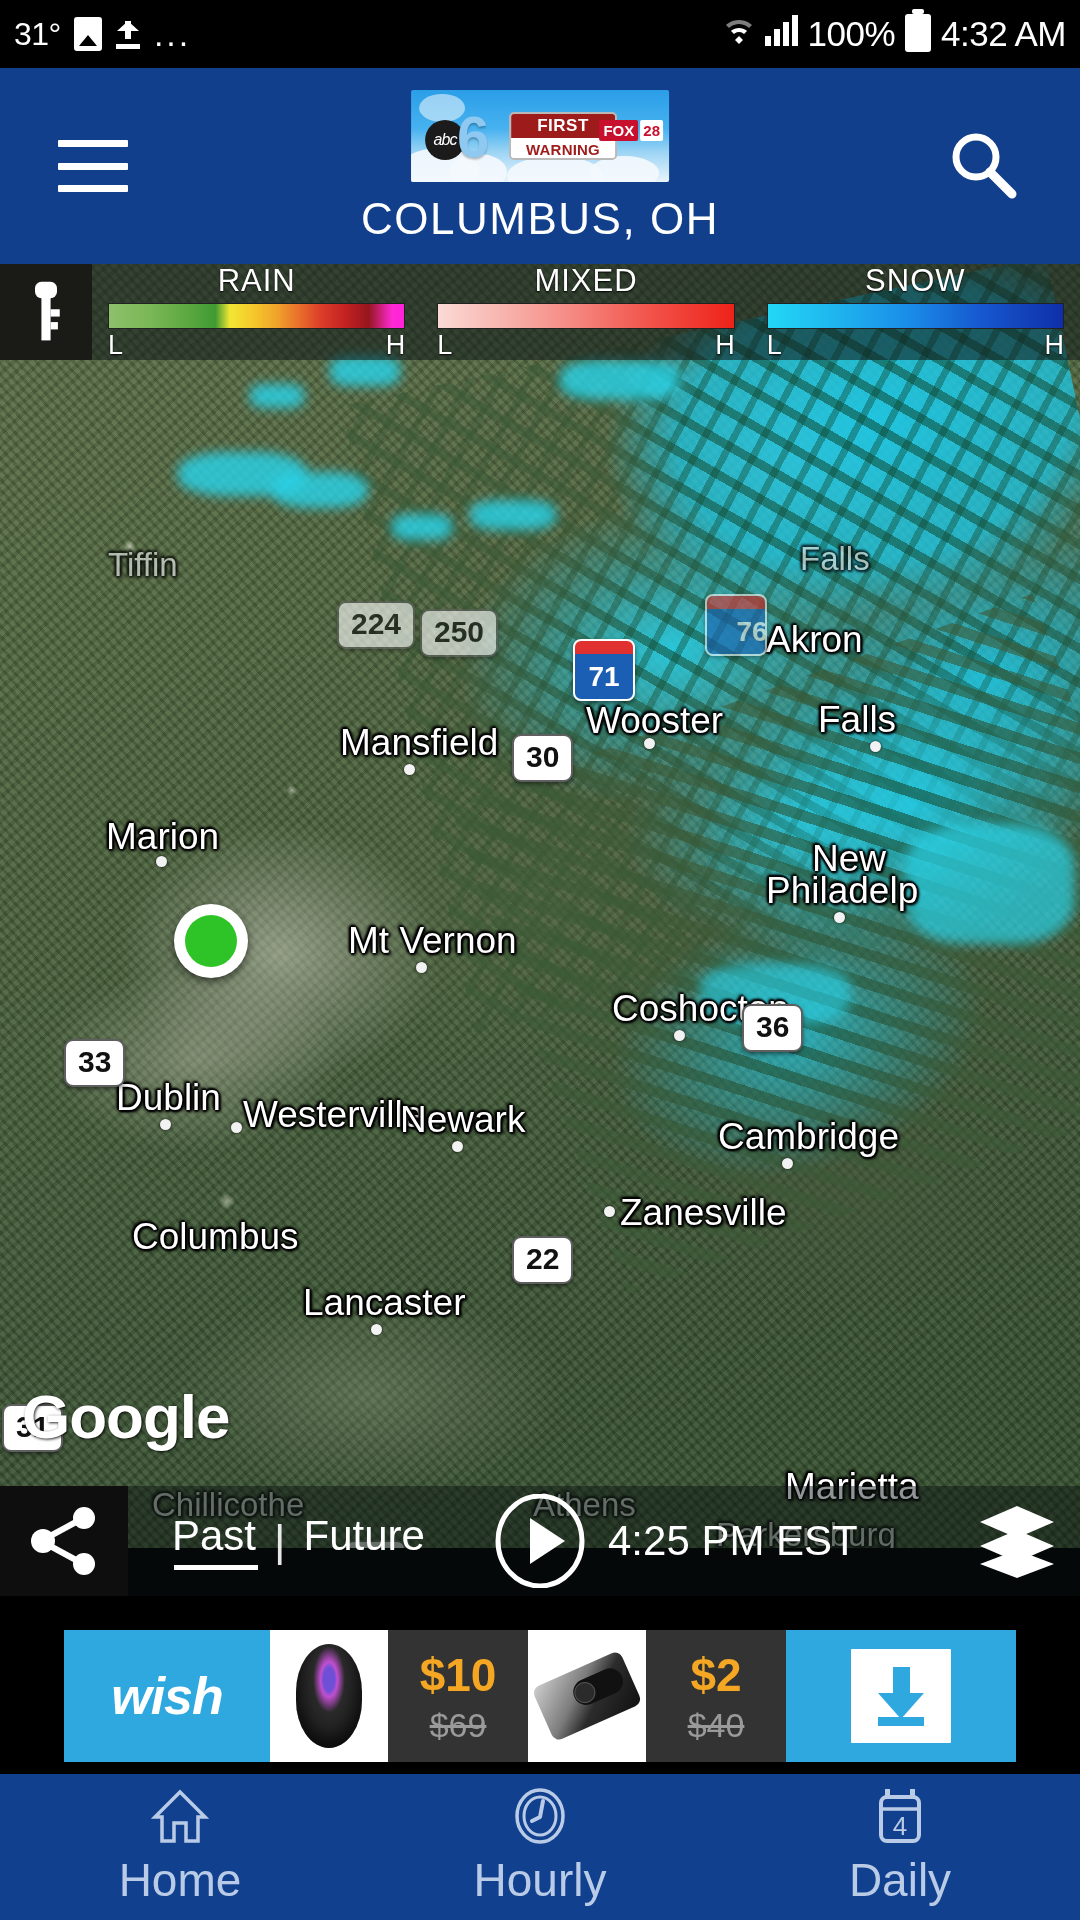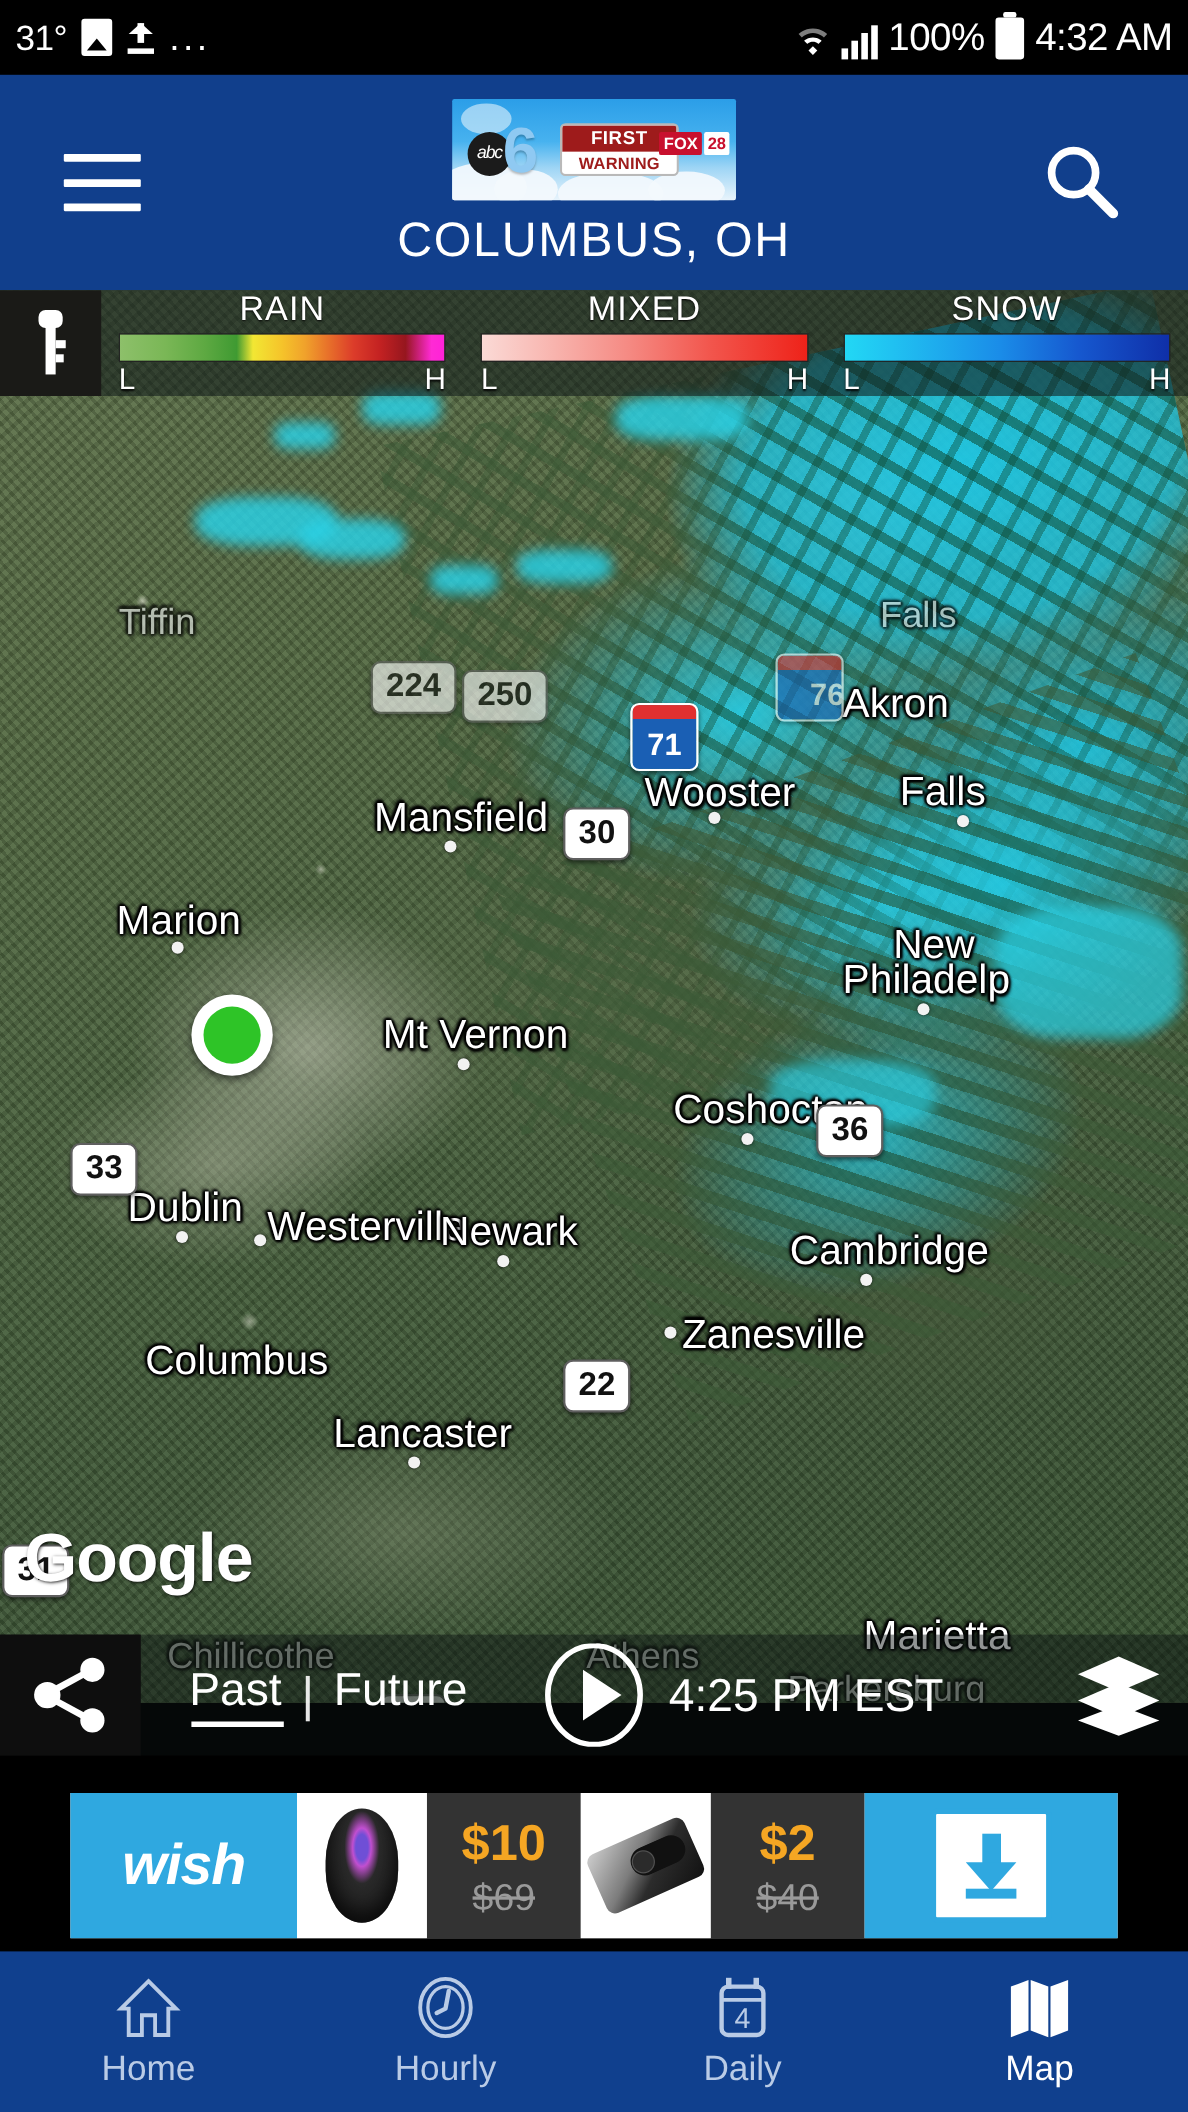--- a/index.html
+++ b/index.html
@@ -8,21 +8,21 @@
 
   .phone { position:relative; width:1080px; height:1920px; overflow:hidden; background:#000; }
 
   
   .statusbar {
     position:absolute; top:0; left:0; width:1080px; height:68px;
     background:#000; color:#fff; display:flex; align-items:center;
     padding:0 14px; font-size:33px; letter-spacing:-0.5px;
   }
   .sb-left { display:flex; align-items:center; gap:13px; }
-  .sb-right { margin-left:auto; display:flex; align-items:flex-end; gap:10px; }
+  .sb-right { margin-left:auto; display:flex; align-items:flex-start; gap:10px; }
   .sb-temp { font-size:32px; font-weight:400; }
   .ic-photo { width:28px; height:34px; border:3px solid #fff; border-radius:3px; position:relative; background:#fff; }
   .ic-photo::after{ content:""; position:absolute; left:2px; bottom:2px; width:0;height:0;
     border-left:9px solid transparent; border-right:9px solid transparent; border-bottom:11px solid #000; }
   .ic-upload { width:26px; height:34px; position:relative; }
   .ic-upload::before { content:""; position:absolute; left:10px; top:4px; width:6px; height:18px; background:#fff; }
   .ic-upload::after { content:""; position:absolute; left:2px; top:4px; width:0;height:0;
      border-left:11px solid transparent;border-right:11px solid transparent;border-bottom:10px solid #fff; }
   .ic-uline { position:absolute; left:1px; bottom:2px; width:24px;height:5px;background:#fff; }
   .sb-dots { font-size:34px; letter-spacing:3px; line-height:0.6; }
@@ -233,21 +233,21 @@
      align-items:center; justify-content:center; gap:4px; }
   .price-now { color:#f5a623; font-size:46px; font-weight:700; }
   .price-was { color:#9a9a9a; font-size:34px; text-decoration:line-through; }
   .ad-cta { flex:1; background:#2fa8e0; display:flex; align-items:center; justify-content:center; }
   .cta-box { width:110px; height:104px; background:#fff; border:5px solid #2fa8e0;
      border-radius:6px; display:flex; align-items:center; justify-content:center; box-shadow:inset 0 0 0 4px #fff; }
 
   
   .nav { position:absolute; left:0; bottom:0; width:1080px; height:146px; background:#10408e; display:flex; }
   .navitem { flex:1; display:flex; flex-direction:column; align-items:center; justify-content:center; gap:8px; }
-  .navitem .nl { font-size:32px; color:#b9cbe6; }
+  .navitem .nl { font-size:46px; color:#b9cbe6; }
   .navitem.active .nl { color:#fff; }
   .navicon { width:60px; height:58px; display:flex; align-items:center; justify-content:center; }
 </style>
 </head>
 <body>
 
 <div class="phone">
 
   <div class="statusbar">
     <div class="sb-left">
@@ -518,25 +518,15 @@
         <svg viewBox="0 0 60 58" width="60" height="58">
           <rect x="15" y="2" width="5" height="10" fill="#b9cbe6"></rect>
             <rect x="40" y="2" width="5" height="10" fill="#b9cbe6"></rect>
           <rect x="11" y="10" width="38" height="44" rx="6" fill="none" stroke="#b9cbe6" stroke-width="4"></rect>
           <line x1="11" y1="22" x2="49" y2="22" stroke="#b9cbe6" stroke-width="3.5"></line>
           <text x="30" y="48" text-anchor="middle" font-family="Liberation Sans, sans-serif" font-size="26" fill="#b9cbe6">4</text>
         </svg>
       </span>
       <span class="nl">Daily</span>
     </div>
-    <div class="navitem active">
-      <span class="navicon">
-        <svg viewBox="0 0 60 58" width="60" height="58">
-          <path d="M4 10 L20 4 L20 50 L4 56 Z" fill="#fff"></path>
-          <path d="M22 4 L38 10 L38 56 L22 50 Z" fill="#fff"></path>
-          <path d="M40 10 L56 4 L56 50 L40 56 Z" fill="#fff"></path>
-        </svg>
-      </span>
-      <span class="nl">Map</span>
-    </div>
   </div>
 
 </div>
 
 </body></html>

